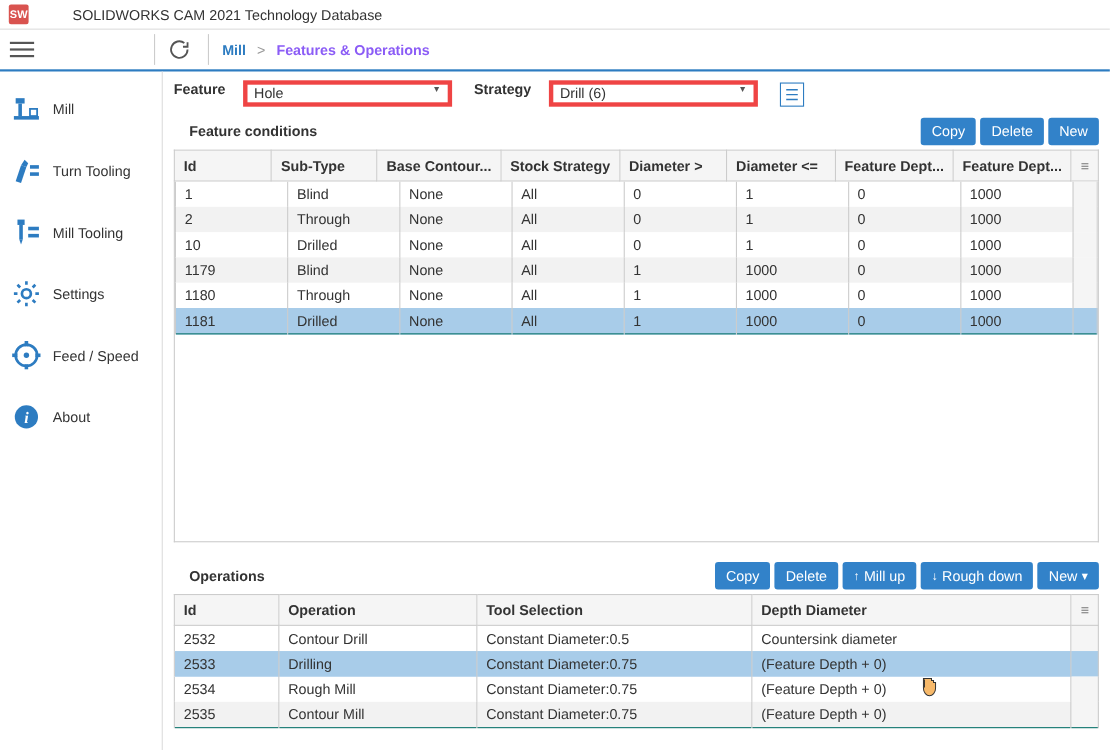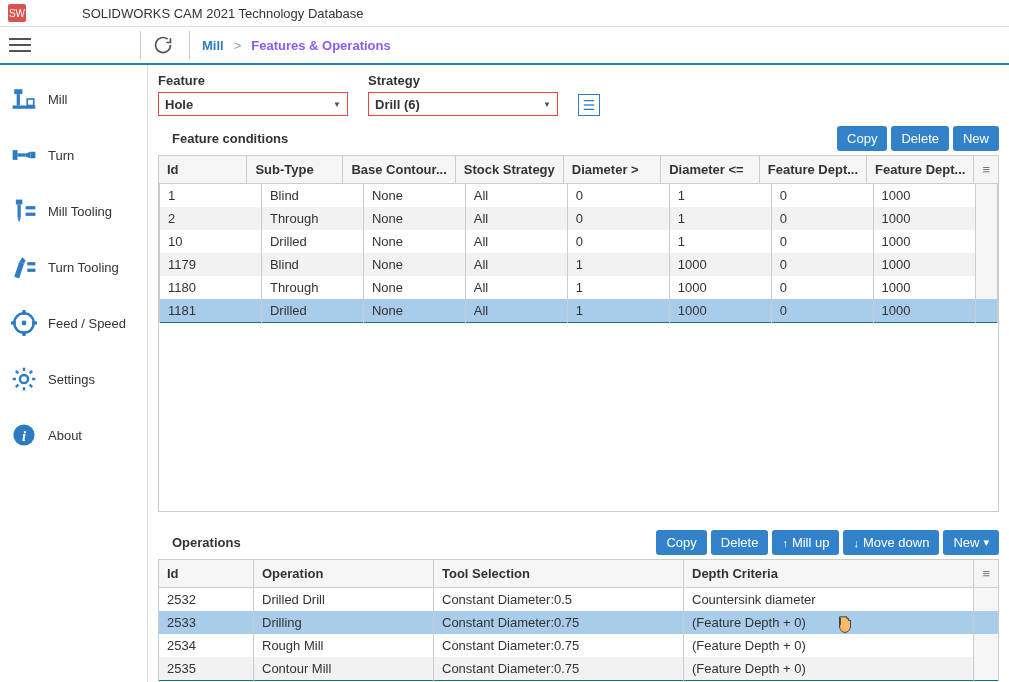--- a/index.html
+++ b/index.html
@@ -1,19 +1,19 @@
 <!DOCTYPE html>
 <html><head>
 <meta charset="utf-8">
 <style>
 * { box-sizing: border-box; margin: 0; padding: 0; }
 body { font-family: Arial, sans-serif; font-size: 13px; color: #333; background: #fff; }
 
 .titlebar { display: flex; align-items: center; padding: 4px 8px; border-bottom: 1px solid #ddd; }
-.titlebar-icon { width: 18px; height: 18px; background: #d9534f; color: #fff; font-size: 10px; font-weight: normal; display: flex; align-items: center; justify-content: center; margin-right: 16px; border-radius: 2px; }
+.titlebar-icon { width: 18px; height: 18px; background: #d9534f; color: #fff; font-size: 10px; font-weight: bold; display: flex; align-items: center; justify-content: center; margin-right: 0; border-radius: 2px; }
 .titlebar-text { font-size: 13px; margin-left: 40px; }
 
 .toolbar { display: flex; align-items: center; border-bottom: 2px solid #2d7cc1; height: 38px; }
 .hamburger { width: 40px; display: flex; flex-direction: column; gap: 4px; justify-content: center; align-items: center; cursor: pointer; padding: 0 10px; }
 .hamburger span { width: 22px; height: 2px; background: #555; }
 .toolbar-divider { width: 1px; height: 28px; background: #ccc; margin: 0 8px 0 100px; }
 .refresh-btn { width: 28px; height: 28px; display: flex; align-items: center; justify-content: center; cursor: pointer; border-radius: 3px; margin-right: 10px; }
 .breadcrumb { display: flex; align-items: center; gap: 10px; }
 .breadcrumb .link { color: #2d7cc1; font-weight: bold; cursor: pointer; }
 .breadcrumb .sep { color: #999; }
@@ -23,23 +23,23 @@
 
 .sidebar { width: 148px; border-right: 1px solid #ddd; padding-top: 6px; }
 .sidebar-item { display: flex; align-items: center; gap: 10px; padding: 14px 10px; cursor: pointer; color: #333; }
 .sidebar-icon { width: 28px; height: 28px; display: flex; align-items: center; justify-content: center; }
 .sidebar-icon svg { width: 26px; height: 26px; }
 .sidebar-label { font-size: 13px; }
 
 .main { flex: 1; padding: 8px 10px; overflow: auto; }
 
 .filters { display: flex; gap: 20px; align-items: flex-end; margin-bottom: 10px; }
-.filter-group { display: flex; flex-direction: column; }
+.filter-group { display: flex; flex-direction: row; gap: 16px; }
 .filter-label { font-weight: bold; margin-bottom: 4px; font-size: 13px; }
-.select { height: 24px; border: 1px solid #ef4444; background: #fff; padding: 0 20px 0 6px; font-size: 13px; position: relative; cursor: pointer; display: flex; align-items: center; min-width: 190px; font-weight: bold; }
+.select { height: 24px; border: 4px solid #ef4444; background: #fff; padding: 0 20px 0 6px; font-size: 13px; position: relative; cursor: pointer; display: flex; min-width: 190px; }
 .select::after { content: "▼"; position: absolute; right: 6px; font-size: 8px; color: #555; }
 .list-btn { width: 22px; height: 22px; border: 1px solid #2d7cc1; display: flex; align-items: center; justify-content: center; cursor: pointer; color: #2d7cc1; }
 
 .section-header { display: flex; align-items: center; justify-content: space-between; margin-bottom: 4px; }
 .section-title { font-weight: bold; font-size: 13px; padding-left: 14px; }
 .btn-row { display: flex; gap: 4px; }
 .btn { background: #3282c9; color: #fff; border: none; border-radius: 3px; padding: 5px 10px; font-size: 13px; cursor: pointer; display: flex; align-items: center; gap: 4px; }
 .btn .arrow-up, .btn .arrow-down, .btn .caret { font-size: 11px; }
 
 .table { width: 100%; border-collapse: collapse; border: 1px solid #0f766e; font-size: 13px; }
@@ -95,72 +95,61 @@
             <rect x="7" y="10" width="4" height="14" fill="#2d7cc1"></rect>
             <rect x="2" y="24" width="28" height="4" fill="#2d7cc1"></rect>
             <rect x="20" y="16" width="8" height="8" fill="none" stroke="#2d7cc1" stroke-width="2"></rect>
           </svg>
       </span>
       <span class="sidebar-label">Mill</span>
     </div>
     <div class="sidebar-item">
       <span class="sidebar-icon">
         <svg viewBox="0 0 32 32">
-            <rect x="2" y="10" width="6" height="12" fill="#2d7cc1"></rect>
-            <rect x="8" y="14" width="10" height="4" fill="#2d7cc1"></rect>
-            <rect x="24" y="12" width="6" height="8" fill="#2d7cc1"></rect>
-            <path d="M18 14 L24 12 L24 20 L18 18 Z" fill="#2d7cc1"></path>
-          </svg>
-      </span>
-      <span class="sidebar-label">Turn</span>
+            <path d="M4 28 L10 10 L16 12 L10 30 Z" fill="#2d7cc1"></path>
+            <polygon points="10,10 14,4 18,8 16,12" fill="#2d7cc1"></polygon>
+            <rect x="20" y="10" width="10" height="4" fill="#2d7cc1"></rect>
+            <rect x="20" y="18" width="10" height="4" fill="#2d7cc1"></rect>
+          </svg>
+      </span>
+      <span class="sidebar-label">Turn Tooling</span>
     </div>
     <div class="sidebar-item">
       <span class="sidebar-icon">
         <svg viewBox="0 0 32 32">
             <rect x="6" y="2" width="8" height="6" fill="#2d7cc1"></rect>
             <rect x="8" y="8" width="4" height="16" fill="#2d7cc1"></rect>
             <polygon points="8,24 12,24 10,30" fill="#2d7cc1"></polygon>
             <rect x="18" y="10" width="12" height="4" fill="#2d7cc1"></rect>
             <rect x="18" y="18" width="12" height="4" fill="#2d7cc1"></rect>
           </svg>
       </span>
       <span class="sidebar-label">Mill Tooling</span>
     </div>
     <div class="sidebar-item">
       <span class="sidebar-icon">
         <svg viewBox="0 0 32 32">
-            <path d="M4 28 L10 10 L16 12 L10 30 Z" fill="#2d7cc1"></path>
-            <polygon points="10,10 14,4 18,8 16,12" fill="#2d7cc1"></polygon>
-            <rect x="20" y="10" width="10" height="4" fill="#2d7cc1"></rect>
-            <rect x="20" y="18" width="10" height="4" fill="#2d7cc1"></rect>
-          </svg>
-      </span>
-      <span class="sidebar-label">Turn Tooling</span>
+            <circle cx="16" cy="16" r="5" fill="none" stroke="#2d7cc1" stroke-width="3"></circle>
+            <path d="M16 2 v4 M16 26 v4 M2 16 h4 M26 16 h4 M6 6 l3 3 M23 23 l3 3 M26 6 l-3 3 M9 23 l-3 3" stroke="#2d7cc1" stroke-width="3"></path>
+          </svg>
+      </span>
+      <span class="sidebar-label">Settings</span>
     </div>
     <div class="sidebar-item">
       <span class="sidebar-icon">
         <svg viewBox="0 0 32 32">
             <circle cx="16" cy="16" r="12" fill="none" stroke="#2d7cc1" stroke-width="3"></circle>
             <circle cx="16" cy="16" r="3" fill="#2d7cc1"></circle>
             <rect x="14" y="0" width="4" height="6" fill="#2d7cc1"></rect>
             <rect x="14" y="26" width="4" height="6" fill="#2d7cc1"></rect>
             <rect x="0" y="14" width="6" height="4" fill="#2d7cc1"></rect>
             <rect x="26" y="14" width="6" height="4" fill="#2d7cc1"></rect>
           </svg>
       </span>
       <span class="sidebar-label">Feed / Speed</span>
-    </div>
-    <div class="sidebar-item">
-      <span class="sidebar-icon">
-        <svg viewBox="0 0 32 32">
-            <circle cx="16" cy="16" r="5" fill="none" stroke="#2d7cc1" stroke-width="3"></circle>
-            <path d="M16 2 v4 M16 26 v4 M2 16 h4 M26 16 h4 M6 6 l3 3 M23 23 l3 3 M26 6 l-3 3 M9 23 l-3 3" stroke="#2d7cc1" stroke-width="3"></path>
-          </svg>
-      </span>
-      <span class="sidebar-label">Settings</span>
     </div>
     <div class="sidebar-item">
       <span class="sidebar-icon">
         <svg viewBox="0 0 32 32">
             <circle cx="16" cy="16" r="13" fill="#2d7cc1"></circle>
             <text x="16" y="23" font-size="18" font-style="italic" font-family="serif" fill="#fff" text-anchor="middle" font-weight="bold">i</text>
           </svg>
       </span>
       <span class="sidebar-label">About</span>
     </div>
@@ -315,21 +304,21 @@
       <span class="section-title">Operations</span>
       <div class="btn-row">
         <button class="btn">Copy</button>
         <button class="btn">Delete</button>
         <button class="btn">
             <span class="arrow-up">↑</span>
             <span>Mill up</span>
           </button>
         <button class="btn">
             <span class="arrow-down">↓</span>
-            <span>Move down</span>
+            <span>Rough down</span>
           </button>
         <button class="btn">
             <span>New</span>
             <span class="caret">▾</span>
           </button>
       </div>
     </div>
 
     <table class="table" style="position:relative;">
       <colgroup>
@@ -337,28 +326,28 @@
           <col style="width:180px">
           <col style="width:250px">
           <col>
           <col style="width:22px">
       </colgroup>
       <thead>
         <tr>
           <th>Id</th>
           <th>Operation</th>
           <th>Tool Selection</th>
-          <th>Depth Criteria</th>
+          <th>Depth Diameter</th>
           <th class="menu-cell">≡</th>
         </tr>
       </thead>
       <tbody id="op-body">
           <tr>
             <td>2532</td>
-            <td>Drilled Drill</td>
+            <td>Contour Drill</td>
             <td>Constant Diameter:0.5</td>
             <td>Countersink diameter</td>
             <td class="menu-cell">&nbsp;</td>
           </tr>
           <tr class="selected">
             <td>2533</td>
             <td>Drilling</td>
             <td>Constant Diameter:0.75</td>
             <td>(Feature Depth + 0)</td>
             <td class="menu-cell">&nbsp;</td>

